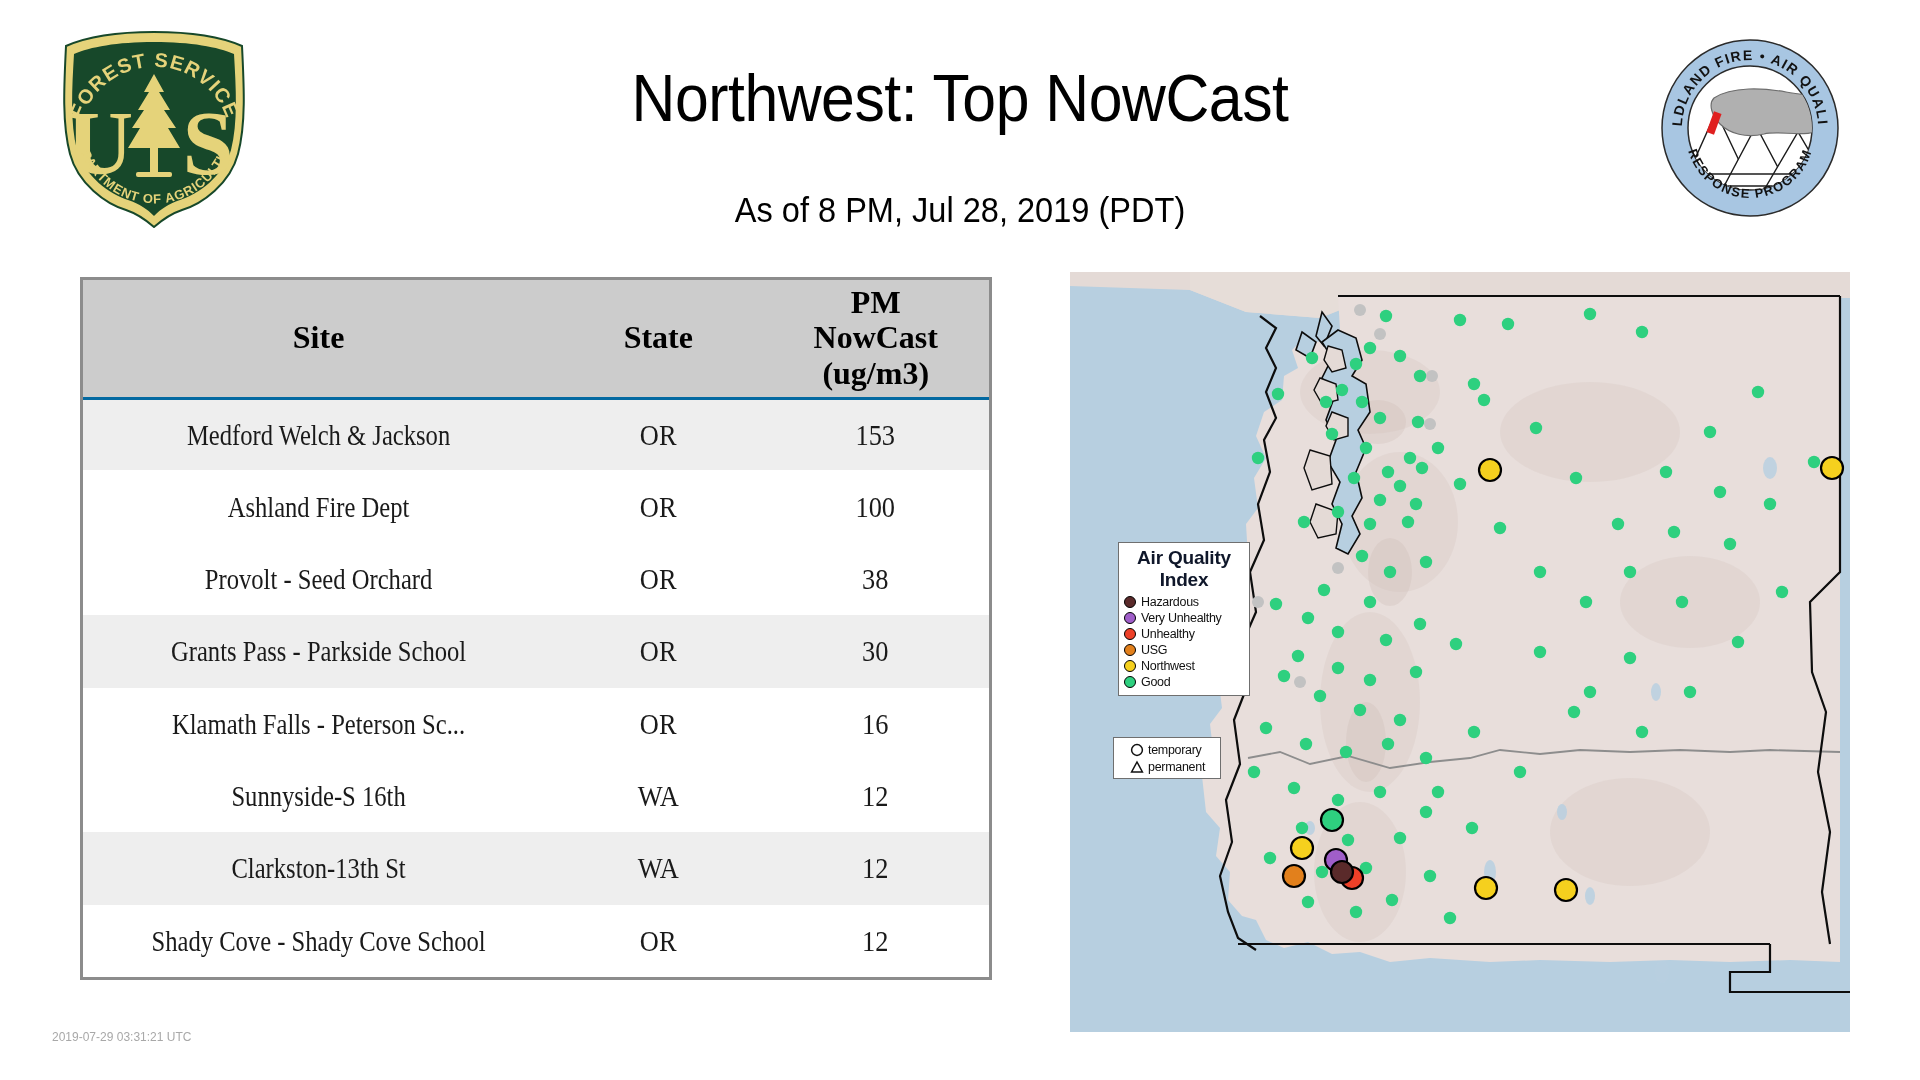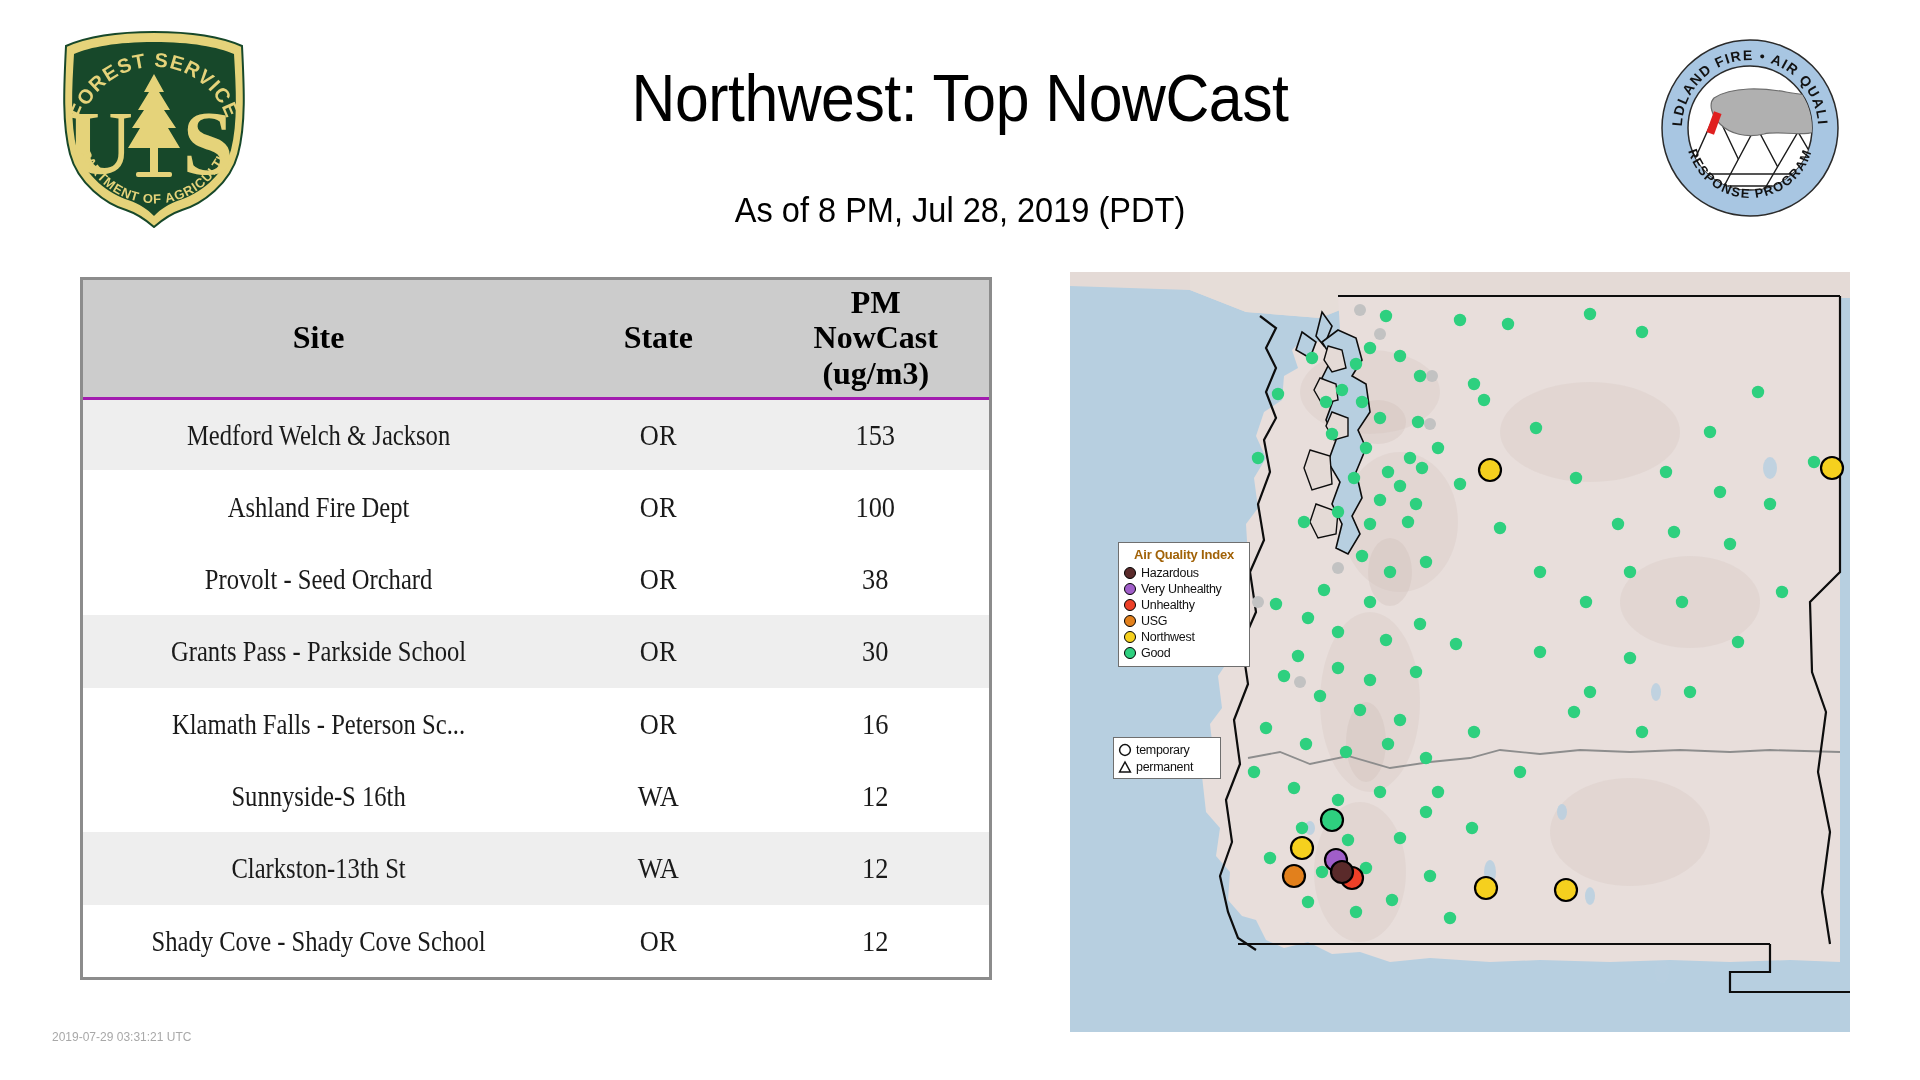--- a/index.html
+++ b/index.html
@@ -44,21 +44,21 @@
   table.data th {
     background: #cccccc;
     font-family: "Liberation Serif", serif;
     font-weight: bold;
     font-size: 32px;
     color: #000;
     text-align: center;
     vertical-align: middle;
     line-height: 1.12;
     height: 118px;
-    border-bottom: 3px solid #a21caf;
+    border-bottom: 3px solid #0369a1;
   }
   table.data td {
     font-family: "Liberation Serif", serif;
     font-weight: 400;
     font-size: 30px;
     color: #1a1a1a;
     text-align: center;
     vertical-align: middle;
     height: 58px;
     transform: scaleX(0.88);
@@ -83,36 +83,36 @@
   
   .legend-aqi {
     position: absolute; left: 1118px; top: 542px;
     width: 132px;
     background: #ffffff;
     border: 1.5px solid #6f6f6f;
     padding: 4px 5px 5px 5px;
     z-index: 40;
   }
   .legend-aqi .lg-title {
-    font-size: 13px; font-weight: bold; color: #a16207;
+    font-size: 19px; font-weight: bold; color: #0f172a;
     text-align: center; margin-bottom: 3px; letter-spacing: -0.2px;
   }
   .lg-row { display: flex; align-items: center; gap: 5px; height: 16px; }
   .lg-dot {
     width: 12px; height: 12px; border-radius: 50%;
     border: 1.6px solid #000; flex: 0 0 auto;
   }
   .lg-label { font-size: 12.5px; color: #111; letter-spacing: -0.3px; white-space: nowrap; }
 
   .legend-type {
     position: absolute; left: 1113px; top: 737px;
     width: 108px;
     background: #ffffff;
     border: 1.5px solid #6f6f6f;
-    padding: 3px 4px;
+    padding: 3px 16px;
     z-index: 40;
   }
   .lt-row { display: flex; align-items: center; gap: 4px; height: 17px; }
   .lt-shape { width: 14px; height: 14px; flex: 0 0 auto; }
   .lt-label { font-size: 12.5px; color: #111; letter-spacing: -0.3px; }
 
   
   .footer {
     position: absolute; left: 52px; top: 1030px;
     font-size: 12px; color: #a8a8a8;

